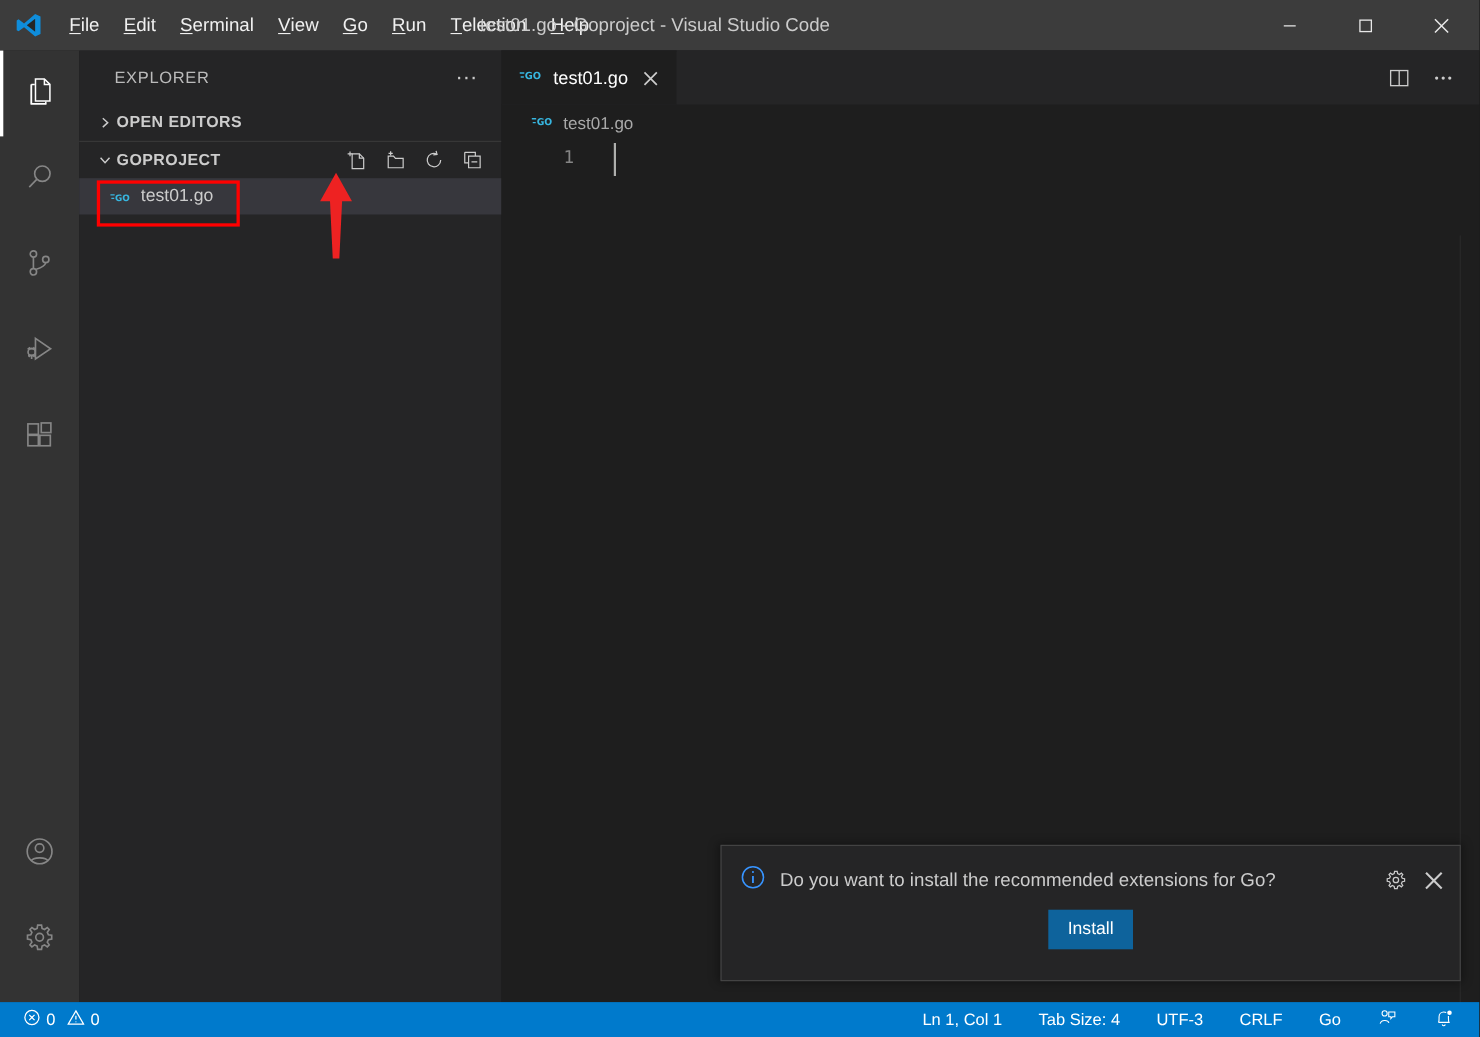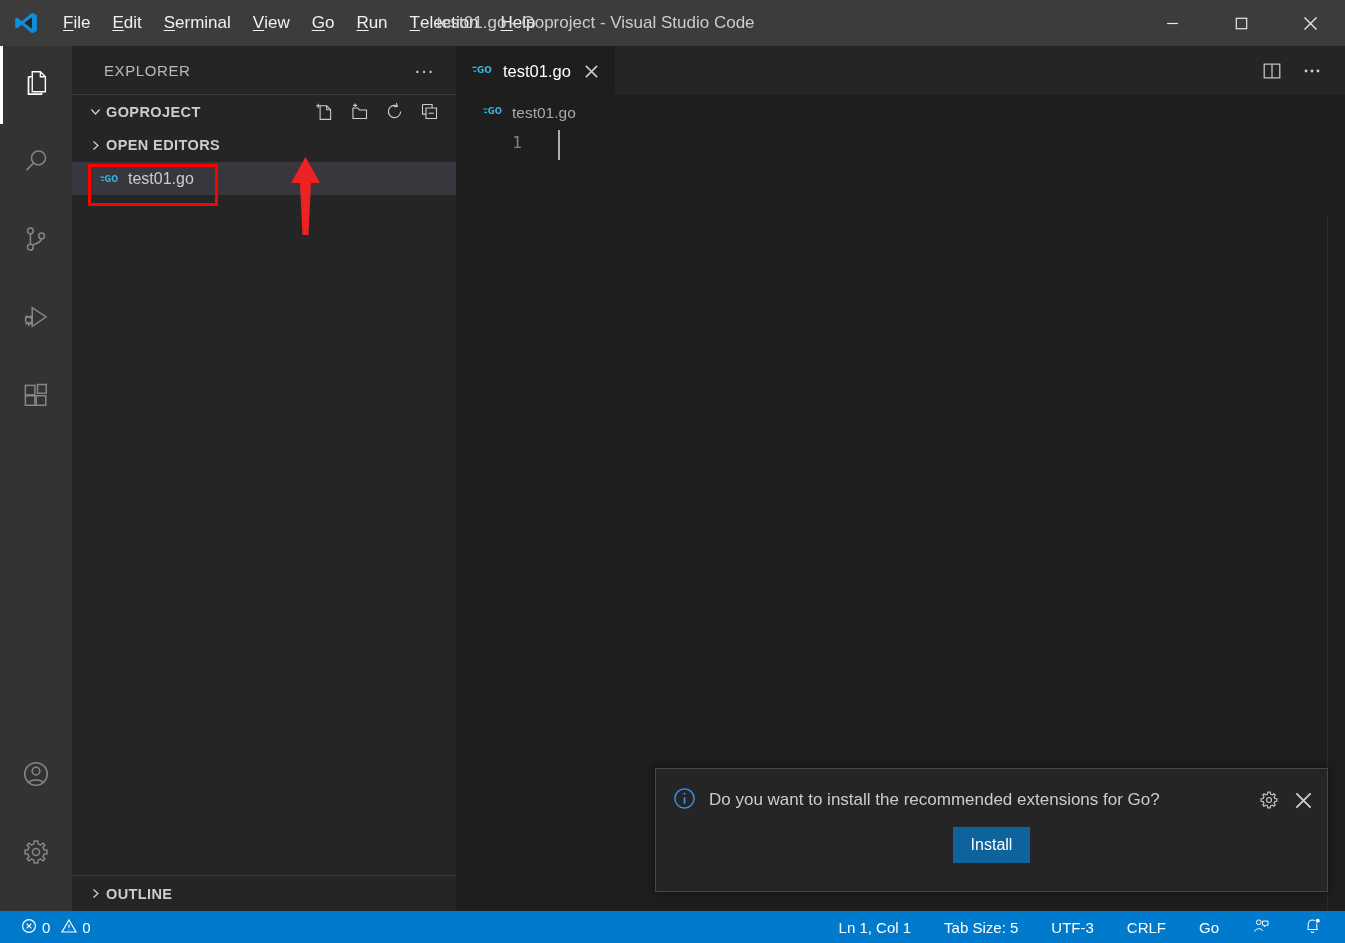--- a/index.html
+++ b/index.html
@@ -287,20 +287,29 @@
       </div>
     </div>
   </div>
 
   <div class="sidebar">
     <div class="sb-header">
       <span class="sb-title">EXPLORER</span>
       <span class="sb-dots">···</span>
     </div>
 
+    <div class="section-header">
+      <span class="chev">
+        <svg width="13" height="13" viewBox="0 0 16 16" fill="none" stroke="currentColor" stroke-width="1.6">
+            <path d="M5.5 3 L11 8 L5.5 13"></path>
+          </svg>
+      </span>
+      <span>OPEN EDITORS</span>
+    </div>
+
     <div class="section-header bordered">
       <span class="chev">
         <svg width="13" height="13" viewBox="0 0 16 16" fill="none" stroke="currentColor" stroke-width="1.6">
             <path d="M3 5.5 L8 11 L13 5.5"></path>
           </svg>
       </span>
       <span>GOPROJECT</span>
       <span class="section-actions">
         <span class="sec-action">
           <svg width="21" height="21" viewBox="0 0 24 24" fill="none" stroke="currentColor" stroke-width="1.25">
@@ -324,49 +333,32 @@
         <span class="sec-action">
           <svg width="21" height="21" viewBox="0 0 24 24" fill="none" stroke="currentColor" stroke-width="1.25">
             <path d="M4 4 H15 V8 M8 8 H20 V20 H8 Z"></path>
             <path d="M4 4 V15 H8"></path>
             <path d="M11 14 H17"></path>
           </svg>
         </span>
       </span>
     </div>
 
-    <div class="section-header">
-      <span class="chev">
-        <svg width="13" height="13" viewBox="0 0 16 16" fill="none" stroke="currentColor" stroke-width="1.6">
-            <path d="M5.5 3 L11 8 L5.5 13"></path>
-          </svg>
-      </span>
-      <span>OPEN EDITORS</span>
-    </div>
-
     <div class="file-row">
       <span class="go-icon">
         <svg width="20" height="14" viewBox="0 0 26 16">
           <path d="M0.5 5.5 H5.5 M1.6 9.8 H5.0" stroke="#37b6e0" stroke-width="1.5" fill="none"></path>
           <text x="6" y="12.3" font-family="DejaVu Sans, sans-serif" font-size="10.5" font-weight="bold" fill="#37b6e0">GO</text>
         </svg>
       </span>
       <span>test01.go</span>
     </div>
 
     <div class="sb-spacer"></div>
 
-    <div class="section-header outline-header">
-      <span class="chev">
-        <svg width="13" height="13" viewBox="0 0 16 16" fill="none" stroke="currentColor" stroke-width="1.6">
-            <path d="M5.5 3 L11 8 L5.5 13"></path>
-          </svg>
-      </span>
-      <span>OUTLINE</span>
-    </div>
   </div>
 
   <div class="editor-area">
     <div class="tabbar">
       <div class="tab">
         <span>
           <svg width="22" height="15" viewBox="0 0 26 16">
             <path d="M0.5 5.5 H5.5 M1.6 9.8 H5.0" stroke="#37b6e0" stroke-width="1.5" fill="none"></path>
             <text x="6" y="12.3" font-family="DejaVu Sans, sans-serif" font-size="10.5" font-weight="bold" fill="#37b6e0">GO</text>
           </svg>
@@ -455,21 +447,21 @@
           <svg width="16" height="16" viewBox="0 0 16 16" fill="none" stroke="#ffffff" stroke-width="1.15">
             <path d="M8 2 L15 14 H1 Z"></path>
               <path d="M8 6.4 V9.8 M8 11.6 V12.3"></path>
           </svg>
         </span>
         <span>0</span>
       </span>
     </div>
     <div class="sb-right">
       <span class="status-item">Ln 1, Col 1</span>
-      <span class="status-item">Tab Size: 5</span>
+      <span class="status-item">Tab Size: 4</span>
       <span class="status-item">UTF-3</span>
       <span class="status-item">CRLF</span>
       <span class="status-item">Go</span>
       <span class="status-item">
         <span>
           <svg width="18" height="18" viewBox="0 0 24 24" fill="none" stroke="#ffffff" stroke-width="1.3">
             <circle cx="9" cy="7" r="3.1"></circle>
             <path d="M3.6 19.5 C4.6 14.6 13 14.3 14.2 18.6"></path>
             <path d="M14 5.4 H21.4 V11 H18.6 L16.6 13.2 V11 H14 Z"></path>
           </svg>

